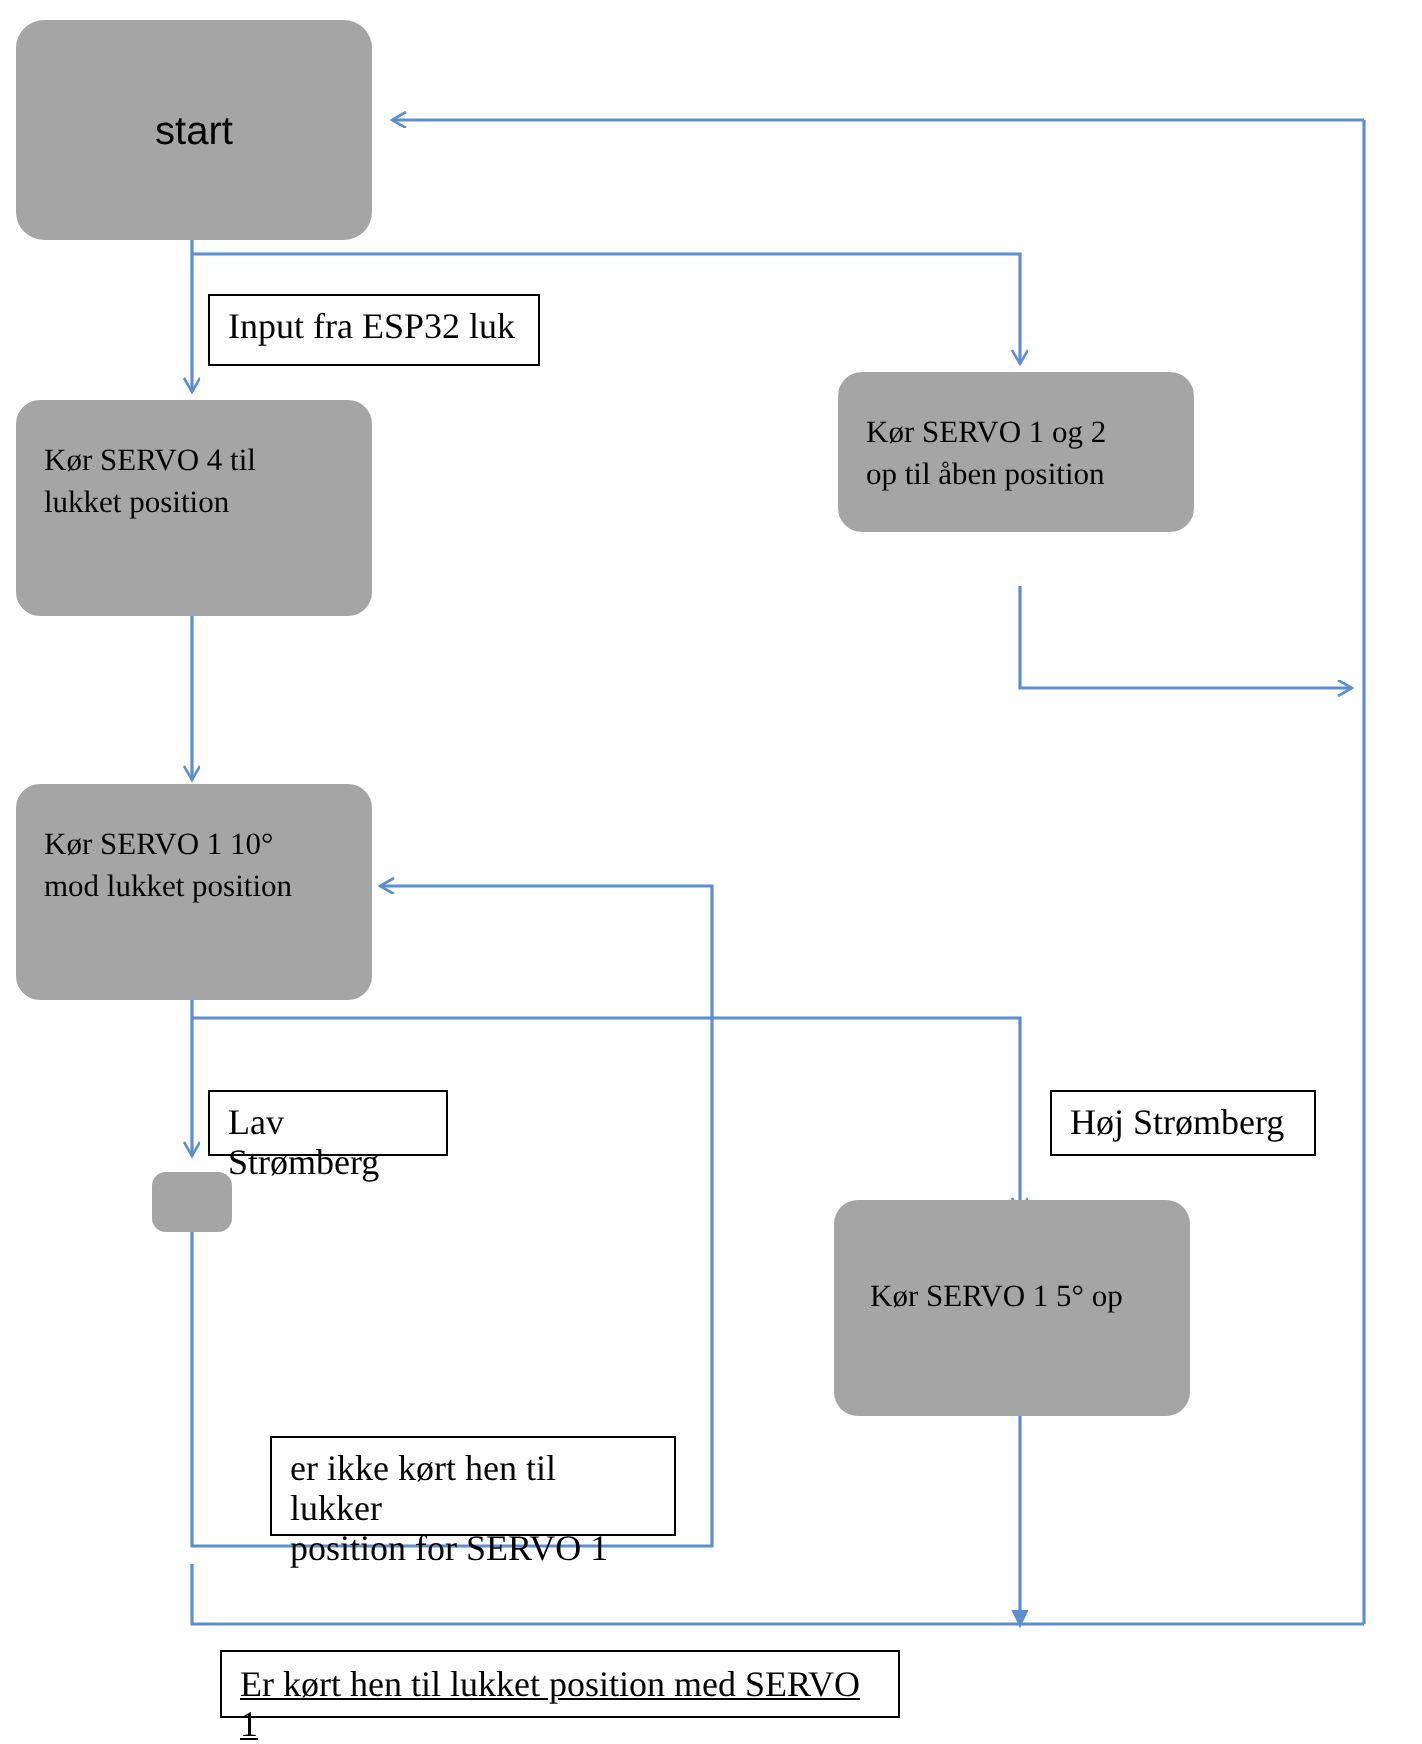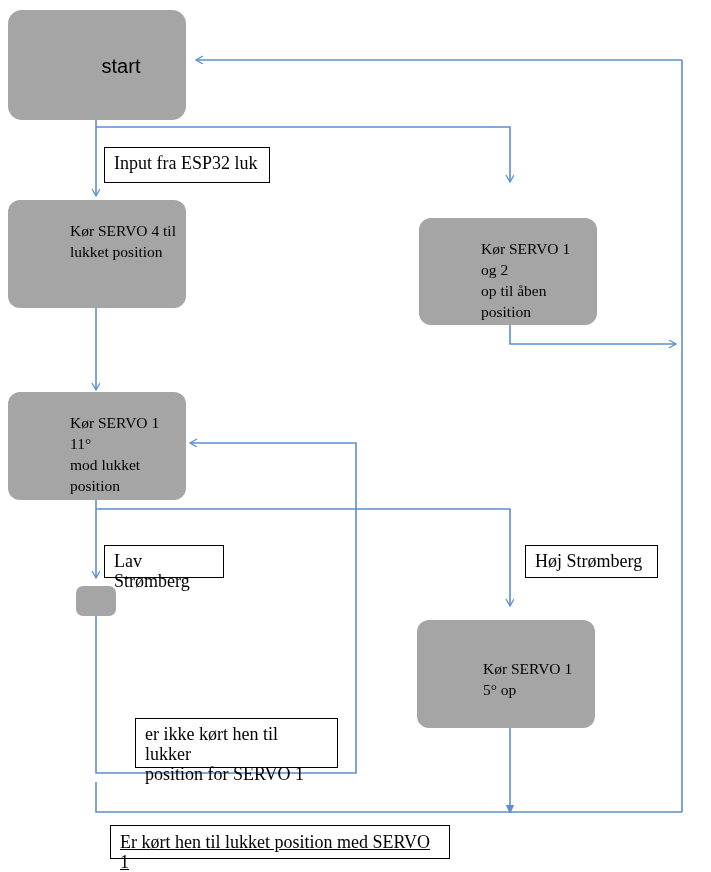--- a/index.html
+++ b/index.html
@@ -33,21 +33,20 @@
   }
   .node-text {
     position: absolute;
     left: 14px;
     right: 10px;
     font-family: "Liberation Serif", serif;
     font-size: 15.5px;
     line-height: 21px;
     color: #000000;
     white-space: pre-line;
-    padding-left: 48px;
   }
   .node.start {
     border-radius: 14px;
   }
   .node.start .node-text {
     left: 0;
     right: 0;
     text-align: center;
     font-family: "Liberation Sans", sans-serif;
     font-size: 20px;
@@ -110,35 +109,35 @@
 
   <div class="node start" style="left:8px; top:10px; width:178px; height:110px;">
     <div class="node-text" style="top:44px;">start</div>
   </div>
 
   <div class="node" style="left:8px; top:200px; width:178px; height:108px;">
     <div class="node-text" style="top:20px;">Kør SERVO 4 til
 lukket position</div>
   </div>
 
-  <div class="node" style="left:419px; top:186px; width:178px; height:107px;margin-top:32px;">
+  <div class="node" style="left:419px; top:186px; width:178px; height:80px;">
     <div class="node-text" style="top:20px;">Kør SERVO 1 og 2
 op til åben position</div>
   </div>
 
   <div class="node" style="left:8px; top:392px; width:178px; height:108px;">
-    <div class="node-text" style="top:20px;">Kør SERVO 1 11°
+    <div class="node-text" style="top:20px;">Kør SERVO 1 10°
 mod lukket position</div>
   </div>
 
   <div class="node tiny" style="left:76px; top:586px; width:40px; height:30px;">
     <div class="node-text" style="top:5px; left:6px; right:4px;"></div>
   </div>
 
-  <div class="node" style="left:417px; top:600px; width:178px; height:108px;margin-top:20px;">
+  <div class="node" style="left:417px; top:600px; width:178px; height:108px;">
     <div class="node-text" style="top:38px; left:18px;">Kør SERVO 1 5° op</div>
   </div>
 
   <div class="label" style="left:104px; top:147px; width:166px; height:36px;">Input fra ESP32 luk</div>
 
 
   <div class="label" style="left:525px; top:545px; width:133px; height:33px;">Høj Strømberg</div>
 
   <div class="label" style="left:104px; top:545px; width:120px; height:33px;">Lav Strømberg</div>
 

